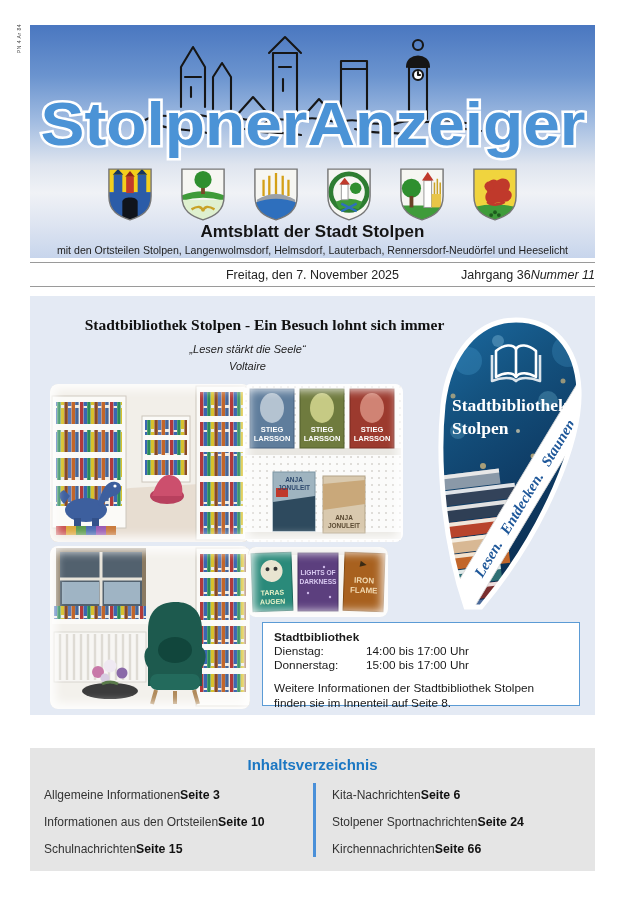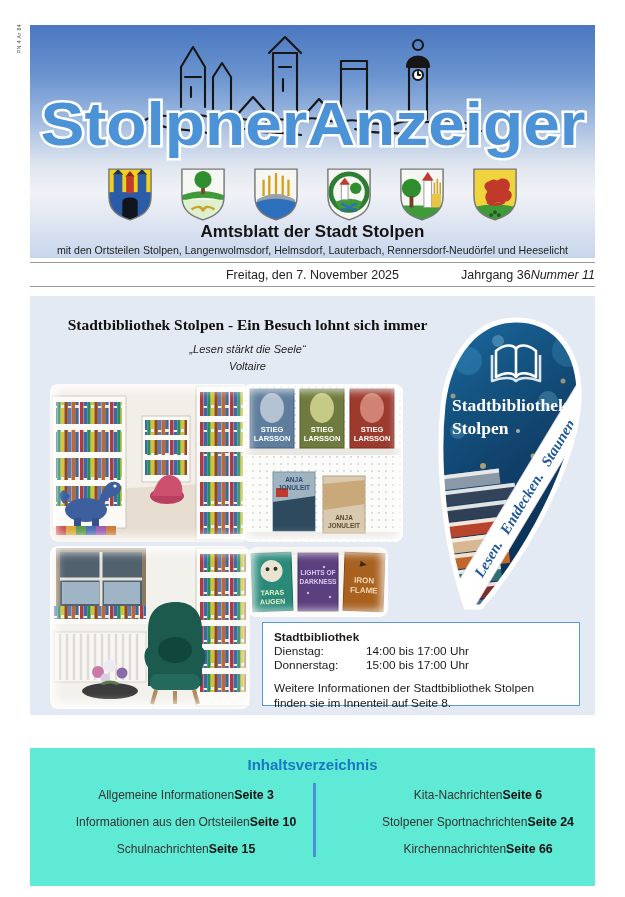--- a/index.html
+++ b/index.html
@@ -29,21 +29,21 @@
     display:flex;align-items:center;justify-content:flex-end;
     font-size:12.5px;color:#222;box-sizing:border-box;}
   .issue-bar .c{position:absolute;left:0;width:100%;text-align:center;}
   .issue-bar .l{position:relative;z-index:1;}
   .issue-bar .r{position:relative;z-index:1;font-style:italic;}
 
   
   .main-panel{position:absolute;left:30px;top:296px;width:565px;height:419px;
     background:#e4eaf4;}
   .article-title{position:absolute;left:0;top:20px;width:435px;text-align:center;
-    font-family:"Liberation Serif",serif;font-weight:bold;font-size:15.5px;color:#111;}
+    font-family:"Liberation Serif",serif;font-weight:bold;font-size:15.5px;color:#111;padding-left:17px;}
   .quote{position:absolute;left:0;top:47px;width:435px;text-align:center;
     font-size:11px;font-style:italic;color:#222;}
   .quote-author{position:absolute;left:0;top:64px;width:435px;text-align:center;
     font-size:11px;font-style:italic;color:#222;}
 
   .photo{position:absolute;border-radius:8px;overflow:hidden;}
   .photo::after{content:"";position:absolute;inset:0;border-radius:8px;
     box-shadow:inset 0 0 10px 6px rgba(255,255,255,.85);pointer-events:none;}
   .photo svg{display:block;}
   .photo1{left:20px;top:88px;width:200px;height:158px;}
@@ -55,28 +55,28 @@
 
   .info-box{position:absolute;left:232px;top:326px;width:318px;height:84px;
     background:#fff;border:1.5px solid #5b9bd5;box-sizing:border-box;
     padding:7px 11px;font-size:11.8px;color:#1a1a1a;}
   .info-box .ib-title{font-weight:bold;}
   .ib-row{display:flex;}
   .ib-row .day{width:92px;}
   .ib-note{margin-top:9px;line-height:1.25;}
 
   
-  .toc{position:absolute;left:30px;top:748px;width:565px;height:138px;
-    background:#5eead4;}
+  .toc{position:absolute;left:30px;top:748px;width:565px;height:123px;
+    background:#e5e5e5;}
   .toc-title{position:absolute;left:0;top:8px;width:565px;text-align:center;
     font-size:15px;font-weight:bold;color:#1b77c3;}
   .toc-divider{position:absolute;left:283px;top:35px;width:3px;height:74px;
     background:#4a90d9;}
-  .toc-row{position:absolute;display:flex;justify-content:center;
-    font-size:12px;color:#333;margin-left:21px;}
+  .toc-row{position:absolute;display:flex;justify-content:flex-start;
+    font-size:12px;color:#333;}
   .toc-row .pg{font-weight:bold;color:#111;font-size:12.3px;}
   .toc-l{left:14px;width:242px;}
   .toc-r{left:302px;width:250px;}
   .ry1{top:40px;} .ry2{top:67px;} .ry3{top:94px;}
 </style>
 </head>
 <body>
 
 <div class="sheet">
 

